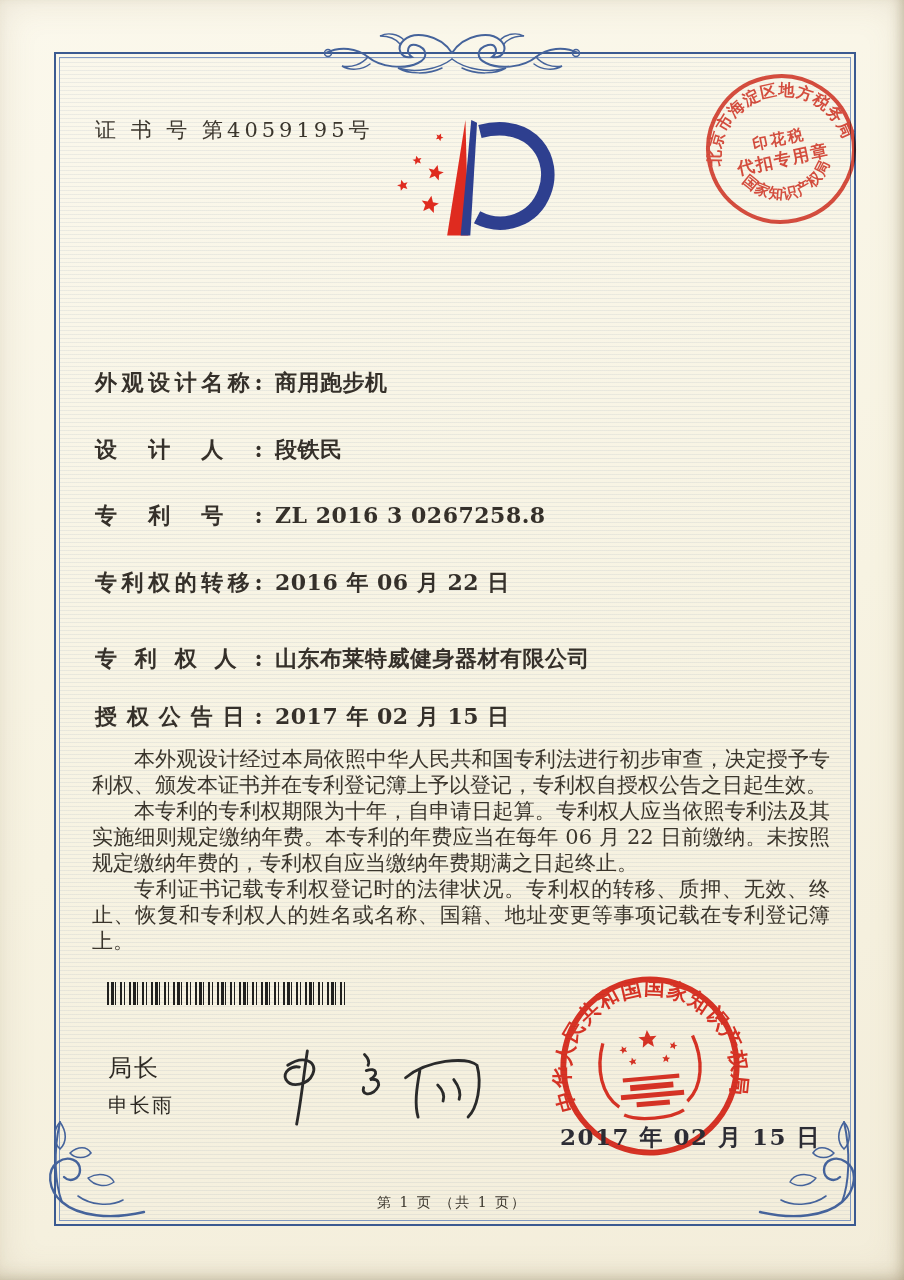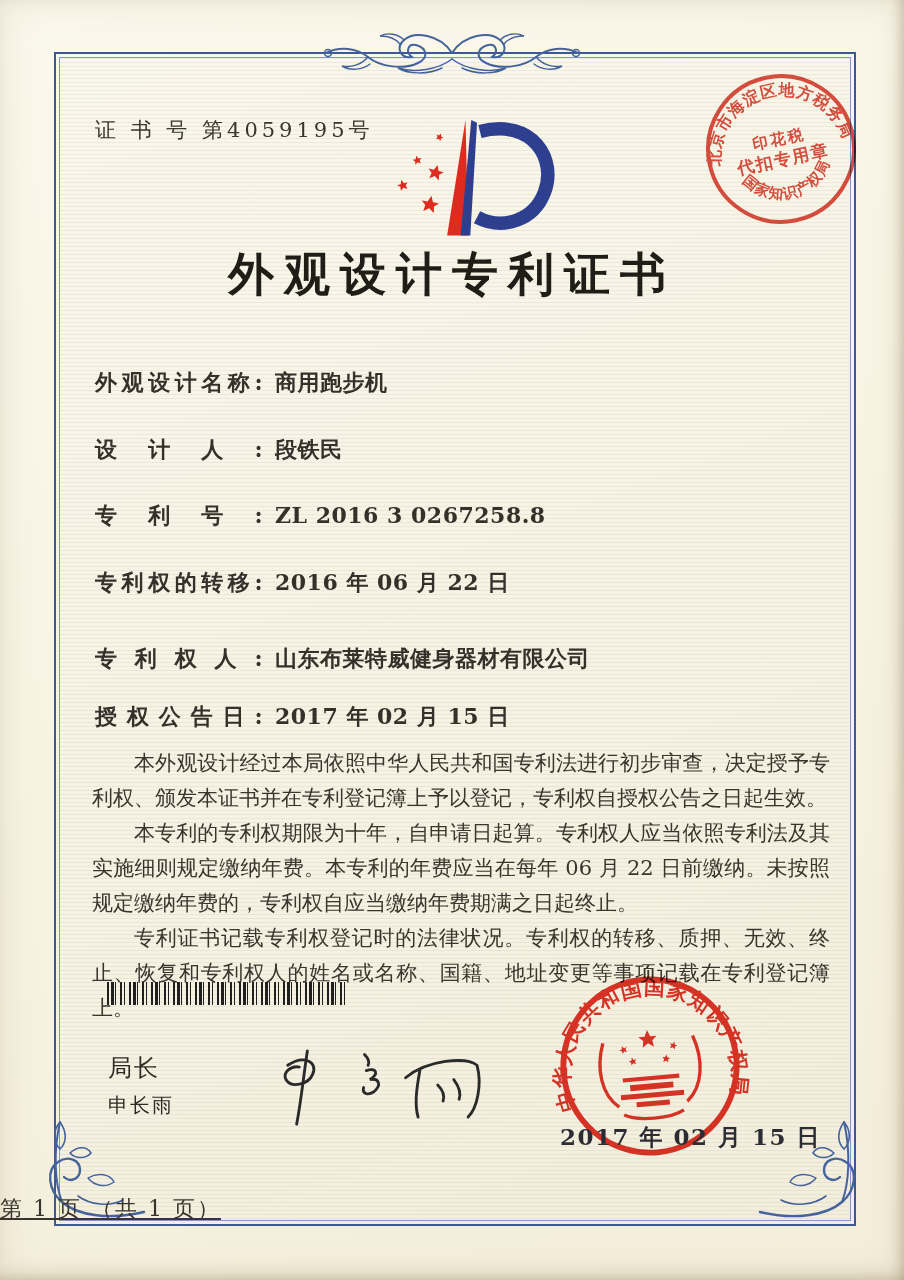--- a/index.html
+++ b/index.html
@@ -31,40 +31,40 @@
     font-size:46px;font-weight:700;letter-spacing:10px;color:#201c16;}
   
   .fields{position:absolute;left:95px;top:368px;width:720px;}
   .frow{position:absolute;left:0;font-size:22px;letter-spacing:.5px;white-space:nowrap;font-weight:bold;}
   .frow .flabel{display:inline-block;width:168px;text-align:justify;text-align-last:justify;}
   .frow .fvalue{margin-left:12px;}
   .frow.r0{top:0;} .frow.r1{top:67px;} .frow.r2{top:133px;}
   .frow.r3{top:200px;} .frow.r4{top:267px;margin-top:9px;} .frow.r5{top:334px;}
   
   .body-text{position:absolute;left:92px;top:746px;width:738px;
-    font-size:21px;line-height:35px;text-align:justify;color:#3a352c;}
+    font-size:21px;line-height:26px;text-align:justify;color:#3a352c;}
   .body-text p{margin:0;text-indent:2em;}
   
   .barcode{position:absolute;left:107px;top:982px;width:238px;height:23px;
     background:repeating-linear-gradient(90deg,
       #20201e 0 2px,transparent 2px 4px,#20201e 4px 7px,transparent 7px 8px,
       #20201e 8px 9px,transparent 9px 13px,#20201e 13px 15px,transparent 15px 17px,
       #20201e 17px 18px,transparent 18px 22px);}
   
   .director-label{position:absolute;left:108px;top:1052px;font-size:24px;letter-spacing:2px;color:#2e2a24;}
   .director-name{position:absolute;left:108px;top:1092px;font-size:20px;letter-spacing:2px;color:#2e2a24;}
   .signature{position:absolute;left:252px;top:1030px;width:250px;height:108px;}
   
   .cnipa-seal{position:absolute;left:550px;top:966px;width:200px;height:200px;
     transform:rotate(-5deg);opacity:.92;mix-blend-mode:multiply;}
   .seal-date{position:absolute;left:560px;top:1122px;font-size:23px;font-weight:600;
     letter-spacing:1.5px;color:#2c2c34;z-index:5;}
   
-  .footer{position:absolute;left:0;right:0;top:1194px;text-align:left;
-    font-size:22px;letter-spacing:2px;color:#3a352c;text-decoration:underline;}
+  .footer{position:absolute;left:0;right:0;top:1194px;text-align:center;
+    font-size:14px;letter-spacing:2px;color:#3a352c;}
   .seal-text{font-family:"DejaVu Serif","Liberation Serif",serif;font-weight:700;}
 </style>
 </head>
 <body>
 
 <div class="page">
 
   <div class="frame">
     <div class="frame-inner"></div>
     <div class="frame-texture"></div>
@@ -129,21 +129,20 @@
     <text class="seal-text" fill="#d7382a" font-size="20" letter-spacing="1" text-anchor="middle">
       <textPath href="#taxArcTop" startOffset="50%">北京市海淀区地方税务局</textPath>
     </text>
     <text class="seal-text" x="100" y="94" fill="#d7382a" font-size="19" letter-spacing="3" text-anchor="middle">印花税</text>
     <text class="seal-text" x="100" y="120" fill="#d7382a" font-size="21" letter-spacing="2" text-anchor="middle">代扣专用章</text>
     <text class="seal-text" fill="#d7382a" font-size="18" letter-spacing="1" text-anchor="middle">
       <textPath href="#taxArcBot" startOffset="50%">国家知识产权局</textPath>
     </text>
   </svg>
 
-  <div class="title">外观设计专利证书</div>
 
   <div class="fields">
     <div class="frow r0">
       <span class="flabel">外观设计名称:</span><span class="fvalue">商用跑步机</span>
     </div>
     <div class="frow r1">
       <span class="flabel">设计人:</span><span class="fvalue">段铁民</span>
     </div>
     <div class="frow r2">
       <span class="flabel">专利号:</span><span class="fvalue">ZL 2016 3 0267258.8</span>

